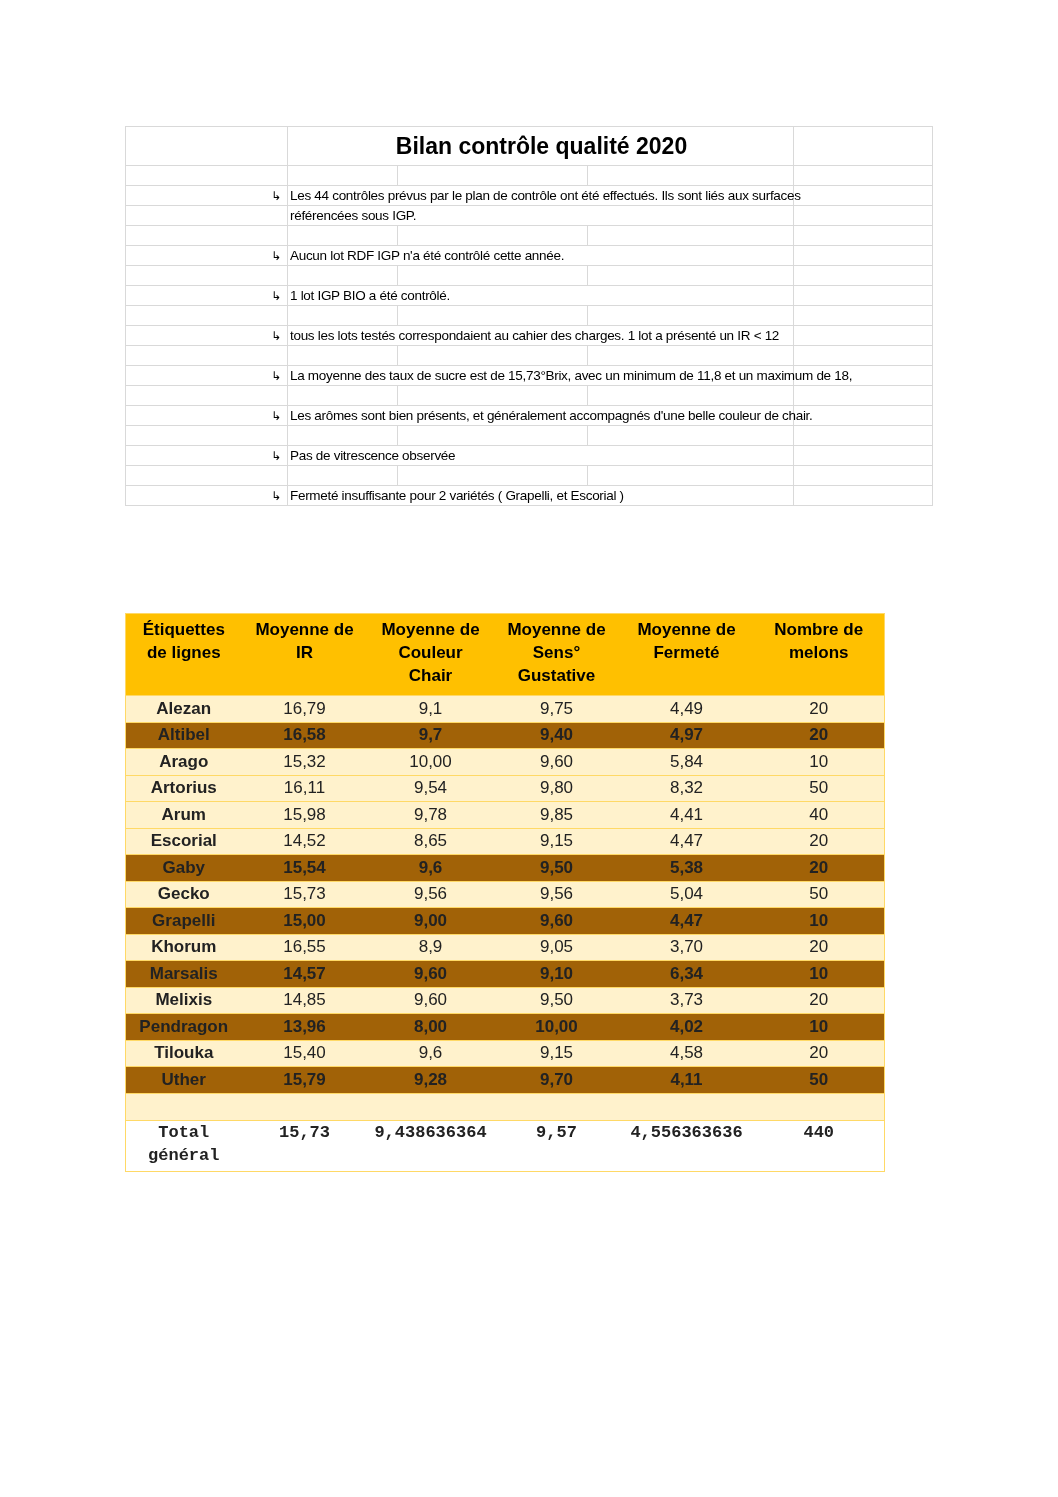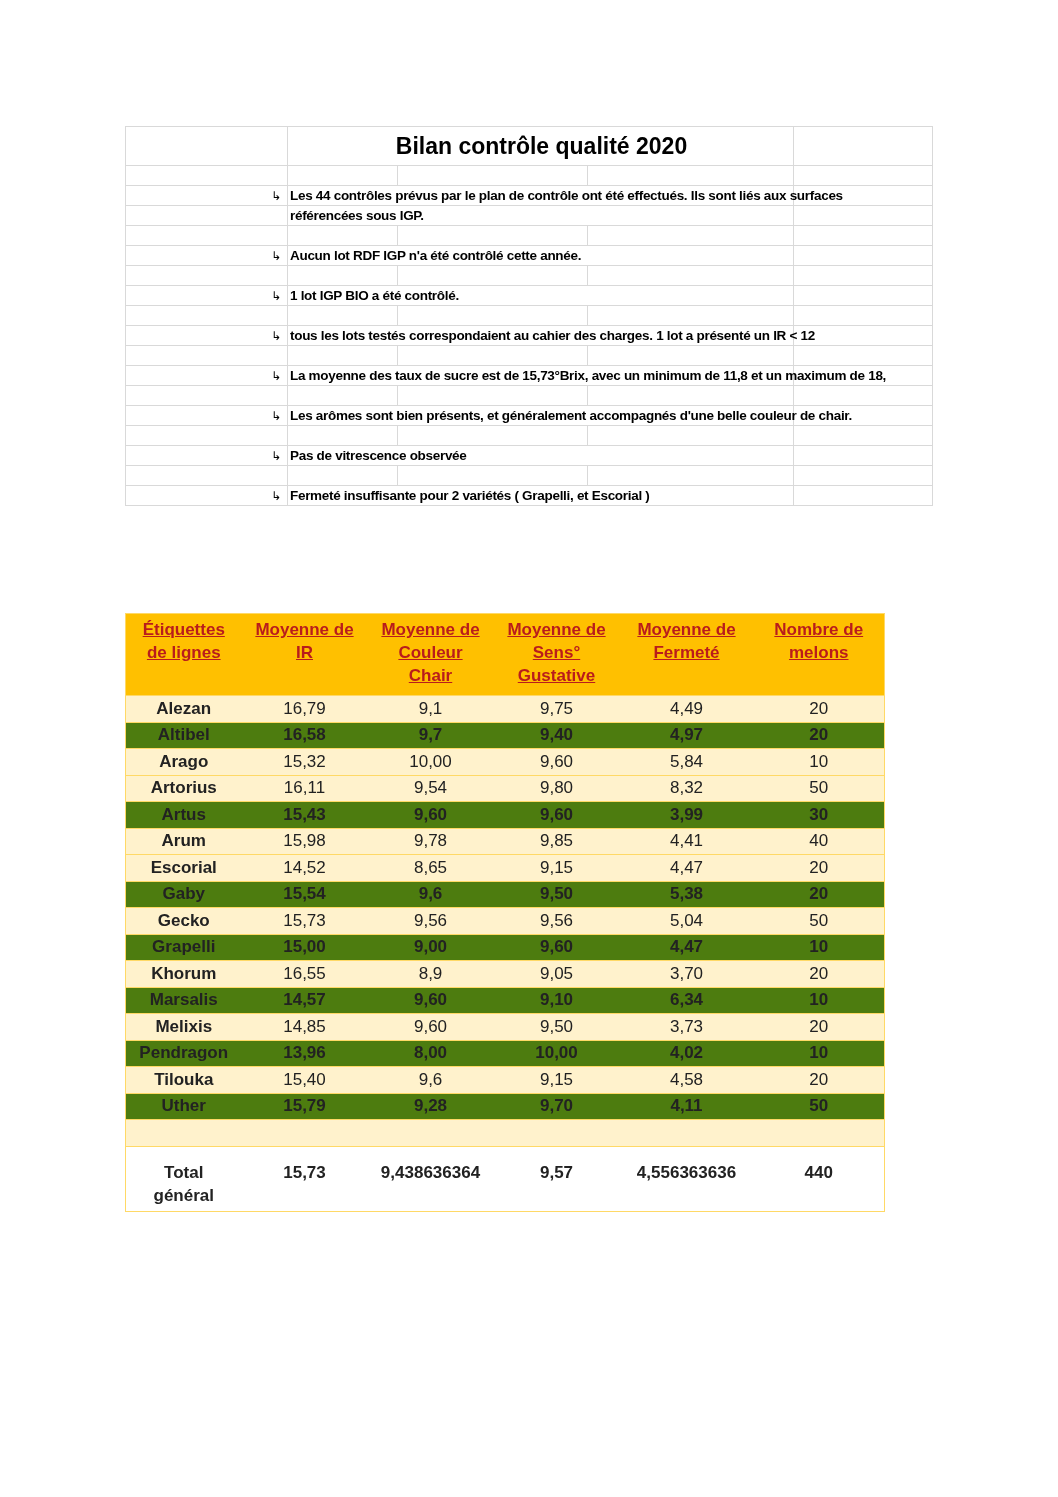--- a/index.html
+++ b/index.html
@@ -14,41 +14,41 @@
     border: 1.5px solid #d9d9d9; padding: 0 0 0 2px; height: 19px;
     font-size: 13.5px; white-space: nowrap; overflow: visible; vertical-align: middle;
     letter-spacing: -0.3px;
   }
   .summary .title-row td { height: 38px; text-align: center; }
   .summary .title-cell {
     font-size: 23px; font-weight: bold; text-align: center; letter-spacing: 0;
   }
   .summary .bullet-cell { text-align: right; padding-right: 6px; font-size: 12px; }
   .summary .text-cell { position: relative; }
-  .summary .text-cell span { position: relative; z-index: 2; font-weight: bold; }
+  .summary .text-cell span { position: relative; z-index: 2; }
 
   
   .pivot {
     position: absolute; left: 125px; top: 613px; width: 759px;
     border-collapse: collapse; table-layout: fixed;
     border: 1.5px solid #ffd966;
   }
   .pivot th {
-    background: #ffc000; color: #b91c1c; font-weight: bold; font-size: 17px;
-    line-height: 23px; padding: 4px 2px 8px; vertical-align: top; text-align: center; text-decoration: underline;
+    background: #ffc000; color: #000000; font-weight: bold; font-size: 17px;
+    line-height: 23px; padding: 4px 2px 8px; vertical-align: top; text-align: center;
   }
   .pivot td {
     font-size: 17px; text-align: center; height: 25.5px; padding: 0;
     border-top: 1.5px solid #ffd966; color: #222;
   }
   .pivot tr.odd td { background: #fff2cc; }
-  .pivot tr.even td { background: #4d7c0f; font-weight: bold; }
+  .pivot tr.even td { background: #a16207; font-weight: bold; }
   .pivot td.label { font-weight: bold; }
   .pivot tr.blank td { background: #fff2cc; height: 26px; }
-  .pivot tr.total td { background: #ffffff; font-weight: bold; vertical-align: top; height: 50px; line-height: 23px; padding-top: 14px; }
+  .pivot tr.total td { background: #ffffff; font-weight: bold; vertical-align: top; height: 50px; line-height: 23px; padding-top: 0; font-family: Liberation Mono, monospace; }
 </style>
 </head>
 <body>
 
 <table class="summary">
   <colgroup>
     <col style="width:162px">
       <col style="width:110px">
       <col style="width:190px">
       <col style="width:206px">
@@ -229,28 +229,20 @@
         <td>10</td>
       </tr>
       <tr class="odd">
         <td class="label">Artorius</td>
         <td>16,11</td>
         <td>9,54</td>
         <td>9,80</td>
         <td>8,32</td>
         <td>50</td>
       </tr>
-      <tr class="even">
-        <td class="label">Artus</td>
-        <td>15,43</td>
-        <td>9,60</td>
-        <td>9,60</td>
-        <td>3,99</td>
-        <td>30</td>
-      </tr>
       <tr class="odd">
         <td class="label">Arum</td>
         <td>15,98</td>
         <td>9,78</td>
         <td>9,85</td>
         <td>4,41</td>
         <td>40</td>
       </tr>
       <tr class="odd">
         <td class="label">Escorial</td>

